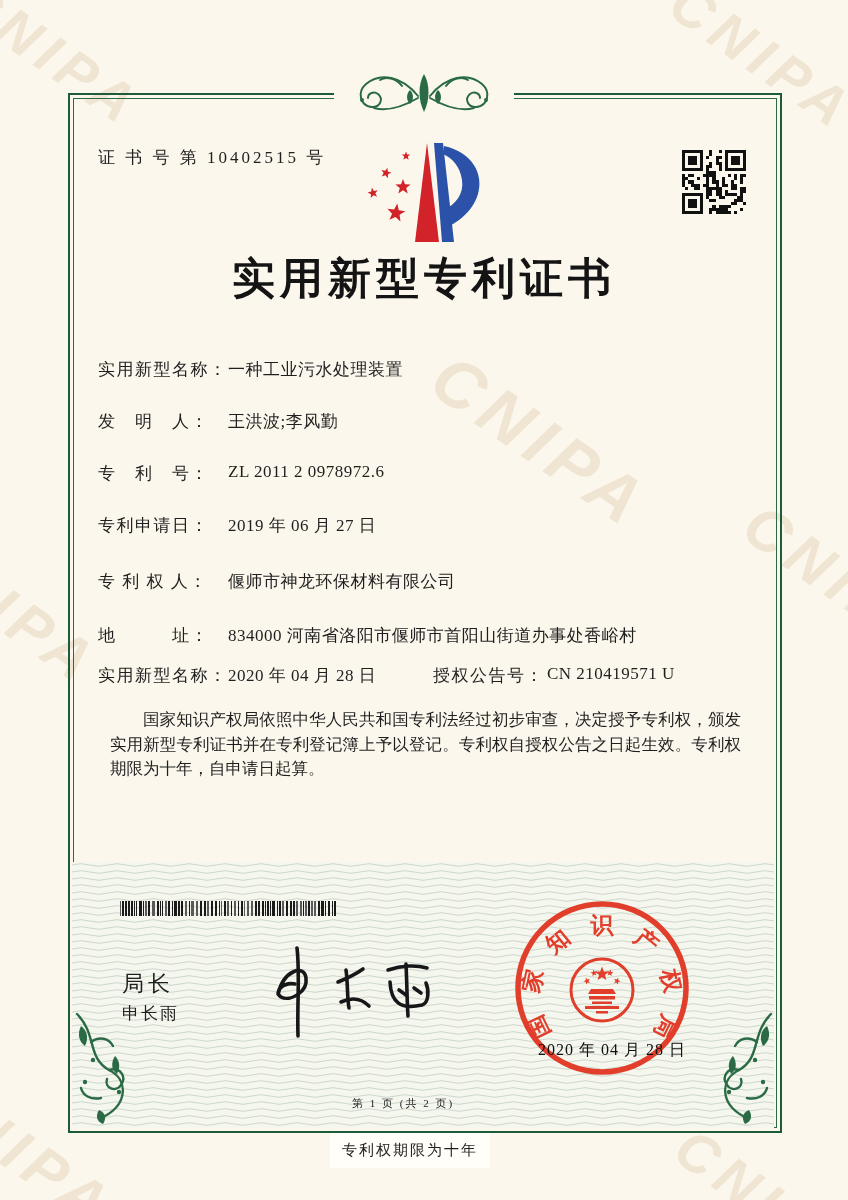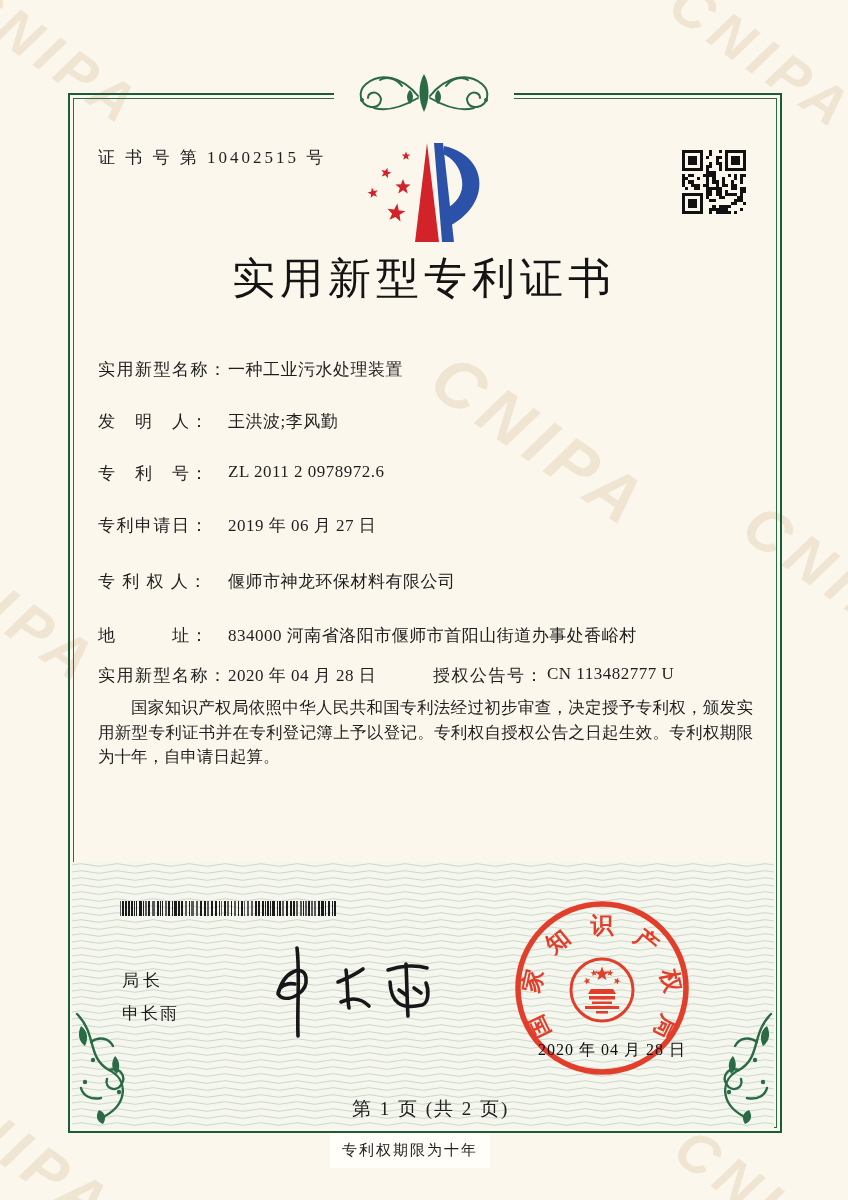--- a/index.html
+++ b/index.html
@@ -35,43 +35,43 @@
   .ornament-top{position:absolute; left:318px; top:60px; z-index:2;}
   .corner{position:absolute; z-index:2;}
   .corner-bl{left:71px; top:1012px;}
   .corner-br{left:697px; top:1012px; transform:scaleX(-1);}
   
   .cert-no{position:absolute; left:98px; top:146px; font-size:17px; letter-spacing:3px; z-index:3;}
   .logo{position:absolute; left:356px; top:140px; z-index:3;}
   .qr{position:absolute; left:682px; top:150px; z-index:3;}
   .title{
     position:absolute; left:0; right:0; top:250px; text-align:center;
-    font-size:43px; font-weight:normal; letter-spacing:5px; color:#141414; z-index:3;
+    font-size:43px; font-weight:bold; letter-spacing:5px; color:#141414; z-index:3;
   }
   .field-row{position:absolute; left:0; width:100%; font-size:17px; z-index:3;}
   .flabel{position:absolute; left:98px; letter-spacing:1.5px; white-space:pre;}
   .fvalue{position:absolute; left:228px; letter-spacing:0.5px; white-space:pre;}
   .flabel2{position:absolute; left:433px; letter-spacing:1.5px; white-space:pre;}
   .fvalue2{position:absolute; left:547px; letter-spacing:0.5px; white-space:pre;}
   .body-text{
     position:absolute; left:98px; top:696px; width:655px; z-index:3;
     font-size:16.5px; line-height:24.5px; text-align:justify;
   }
-  .body-text p{margin:0; text-indent:2em;}
+  .body-text p{margin:12px; text-indent:2em;}
   .barcode{position:absolute; left:120px; top:901px; width:219px; height:15px; z-index:3; font-size:0;}
   .barcode i{display:inline-block; height:15px; vertical-align:top;}
-  .sig-role{position:absolute; left:122px; top:969px; font-size:17px; letter-spacing:4px; z-index:3;text-align:center;}
+  .sig-role{position:absolute; left:122px; top:969px; font-size:22px; letter-spacing:4px; z-index:3;text-align:center;}
   .sig-name{position:absolute; left:122px; top:1002px; font-size:17px; letter-spacing:2px; z-index:3;}
   .signature{position:absolute; left:250px; top:942px; z-index:3;}
   .seal{position:absolute; left:512px; top:898px; z-index:4; opacity:0.95;}
   .seal-date{
     position:absolute; left:527px; top:1040px; width:170px; text-align:center;
     font-size:16px; letter-spacing:1px; color:#101010; z-index:5;
   }
-  .page-indicator{position:absolute; left:352px; top:1096px; font-size:19px; letter-spacing:2px; z-index:3;}
+  .page-indicator{position:absolute; left:352px; top:1096px; font-size:11px; letter-spacing:2px; z-index:3;}
   .footer-note{
     position:absolute; left:330px; top:1133px; z-index:3;
     background:#fffef8; padding:8px 12px; font-size:15px; letter-spacing:2px;
   }
 </style>
 </head>
 <body>
 
 <div class="page">
 
@@ -439,21 +439,21 @@
         <span class="fvalue">偃师市神龙环保材料有限公司</span>
       </div>
       <div class="field-row" style="top: 624px;">
         <span class="flabel">地　　　址：</span>
         <span class="fvalue">834000 河南省洛阳市偃师市首阳山街道办事处香峪村</span>
       </div>
       <div class="field-row" style="top: 664px;">
         <span class="flabel">实用新型名称：</span>
         <span class="fvalue">2020 年 04 月 28 日</span>
         <span class="flabel2">授权公告号：</span>
-        <span class="fvalue2">CN 113482777 U</span>
+        <span class="fvalue2">CN 210419571 U</span>
       </div>
     </div>
 
   <div class="body-text">
     <p>国家知识产权局依照中华人民共和国专利法经过初步审查，决定授予专利权，颁发实用新型专利证书并在专利登记簿上予以登记。专利权自授权公告之日起生效。专利权期限为十年，自申请日起算。</p>
   </div>
 
   <div class="barcode" id="barcode"><i style="width: 1px; margin-right: 1px; background: rgb(90, 90, 90);"></i><i style="width: 2px; margin-right: 1px; background: rgb(26, 26, 26);"></i><i style="width: 2px; margin-right: 1px; background: rgb(26, 26, 26);"></i><i style="width: 2px; margin-right: 1px; background: rgb(26, 26, 26);"></i><i style="width: 2px; margin-right: 1px; background: rgb(26, 26, 26);"></i><i style="width: 1px; margin-right: 1px; background: rgb(26, 26, 26);"></i><i style="width: 1px; margin-right: 2px; background: rgb(26, 26, 26);"></i><i style="width: 3px; margin-right: 1px; background: rgb(26, 26, 26);"></i><i style="width: 1px; margin-right: 1px; background: rgb(26, 26, 26);"></i><i style="width: 2px; margin-right: 1px; background: rgb(90, 90, 90);"></i><i style="width: 2px; margin-right: 2px; background: rgb(26, 26, 26);"></i><i style="width: 3px; margin-right: 2px; background: rgb(90, 90, 90);"></i><i style="width: 2px; margin-right: 1px; background: rgb(26, 26, 26);"></i><i style="width: 1px; margin-right: 1px; background: rgb(26, 26, 26);"></i><i style="width: 1px; margin-right: 2px; background: rgb(26, 26, 26);"></i><i style="width: 2px; margin-right: 1px; background: rgb(90, 90, 90);"></i><i style="width: 2px; margin-right: 2px; background: rgb(26, 26, 26);"></i><i style="width: 1px; margin-right: 1px; background: rgb(26, 26, 26);"></i><i style="width: 3px; margin-right: 1px; background: rgb(26, 26, 26);"></i><i style="width: 2px; margin-right: 1px; background: rgb(26, 26, 26);"></i><i style="width: 2px; margin-right: 2px; background: rgb(26, 26, 26);"></i><i style="width: 2px; margin-right: 2px; background: rgb(90, 90, 90);"></i><i style="width: 1px; margin-right: 1px; background: rgb(26, 26, 26);"></i><i style="width: 3px; margin-right: 2px; background: rgb(90, 90, 90);"></i><i style="width: 2px; margin-right: 2px; background: rgb(90, 90, 90);"></i><i style="width: 2px; margin-right: 2px; background: rgb(26, 26, 26);"></i><i style="width: 2px; margin-right: 1px; background: rgb(26, 26, 26);"></i><i style="width: 2px; margin-right: 2px; background: rgb(90, 90, 90);"></i><i style="width: 2px; margin-right: 2px; background: rgb(26, 26, 26);"></i><i style="width: 2px; margin-right: 2px; background: rgb(26, 26, 26);"></i><i style="width: 1px; margin-right: 1px; background: rgb(26, 26, 26);"></i><i style="width: 1px; margin-right: 2px; background: rgb(90, 90, 90);"></i><i style="width: 2px; margin-right: 1px; background: rgb(26, 26, 26);"></i><i style="width: 2px; margin-right: 2px; background: rgb(90, 90, 90);"></i><i style="width: 1px; margin-right: 2px; background: rgb(26, 26, 26);"></i><i style="width: 2px; margin-right: 2px; background: rgb(90, 90, 90);"></i><i style="width: 1px; margin-right: 2px; background: rgb(26, 26, 26);"></i><i style="width: 2px; margin-right: 1px; background: rgb(26, 26, 26);"></i><i style="width: 1px; margin-right: 2px; background: rgb(90, 90, 90);"></i><i style="width: 2px; margin-right: 2px; background: rgb(90, 90, 90);"></i><i style="width: 2px; margin-right: 2px; background: rgb(90, 90, 90);"></i><i style="width: 2px; margin-right: 1px; background: rgb(26, 26, 26);"></i><i style="width: 2px; margin-right: 2px; background: rgb(26, 26, 26);"></i><i style="width: 2px; margin-right: 1px; background: rgb(26, 26, 26);"></i><i style="width: 1px; margin-right: 1px; background: rgb(26, 26, 26);"></i><i style="width: 2px; margin-right: 1px; background: rgb(26, 26, 26);"></i><i style="width: 1px; margin-right: 1px; background: rgb(26, 26, 26);"></i><i style="width: 3px; margin-right: 2px; background: rgb(26, 26, 26);"></i><i style="width: 1px; margin-right: 1px; background: rgb(26, 26, 26);"></i><i style="width: 2px; margin-right: 1px; background: rgb(26, 26, 26);"></i><i style="width: 2px; margin-right: 2px; background: rgb(90, 90, 90);"></i><i style="width: 2px; margin-right: 2px; background: rgb(26, 26, 26);"></i><i style="width: 2px; margin-right: 1px; background: rgb(26, 26, 26);"></i><i style="width: 2px; margin-right: 1px; background: rgb(26, 26, 26);"></i><i style="width: 2px; margin-right: 2px; background: rgb(90, 90, 90);"></i><i style="width: 2px; margin-right: 1px; background: rgb(90, 90, 90);"></i><i style="width: 1px; margin-right: 1px; background: rgb(26, 26, 26);"></i><i style="width: 2px; margin-right: 1px; background: rgb(90, 90, 90);"></i><i style="width: 2px; margin-right: 1px; background: rgb(26, 26, 26);"></i><i style="width: 2px; margin-right: 1px; background: rgb(90, 90, 90);"></i><i style="width: 2px; margin-right: 2px; background: rgb(90, 90, 90);"></i><i style="width: 2px; margin-right: 1px; background: rgb(26, 26, 26);"></i><i style="width: 3px; margin-right: 1px; background: rgb(26, 26, 26);"></i><i style="width: 1px; margin-right: 2px; background: rgb(26, 26, 26);"></i><i style="width: 2px; margin-right: 2px; background: rgb(26, 26, 26);"></i><i style="width: 1px; margin-right: 1px; background: rgb(26, 26, 26);"></i><i style="width: 2px; margin-right: 2px; background: rgb(26, 26, 26);"></i></div>
 
   <div class="sig-role">局长</div>

